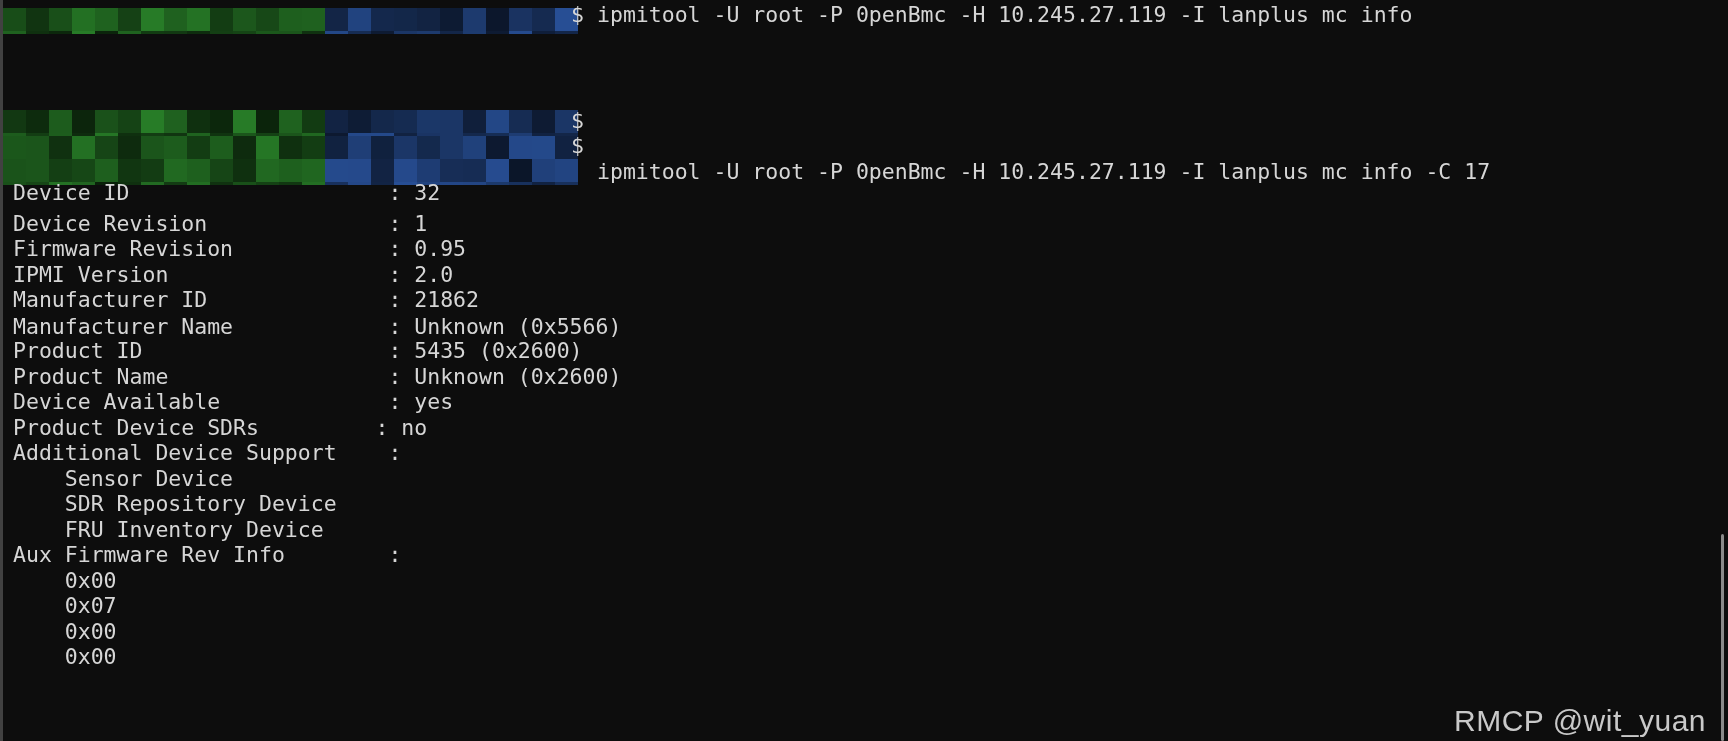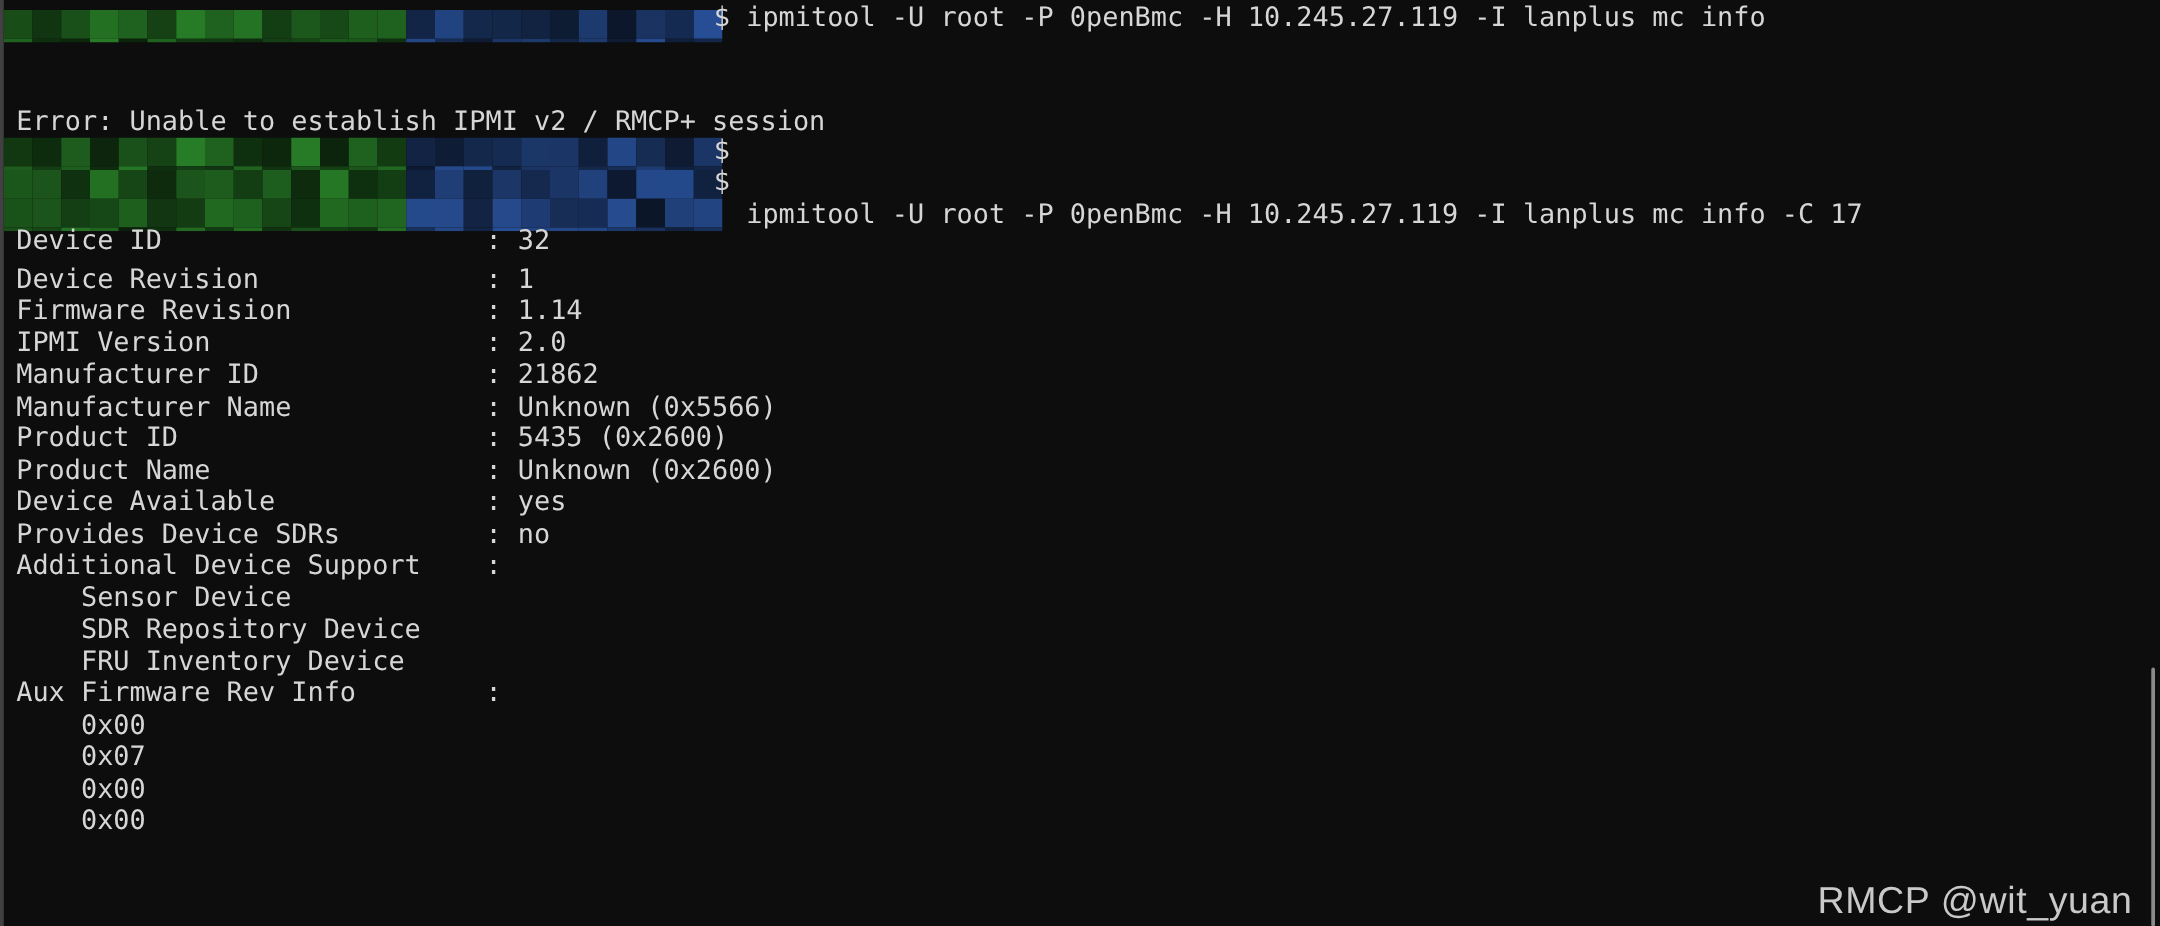--- a/index.html
+++ b/index.html
@@ -160,21 +160,20 @@
         <div class="cell" style="left: 460px; top: 23px; width: 23px; height: 3px; background: rgb(29, 59, 111);"></div>
         <div class="cell" style="left: 483px; top: 23px; width: 23px; height: 3px; background: rgb(14, 27, 51);"></div>
         <div class="cell" style="left: 506px; top: 23px; width: 23px; height: 3px; background: rgb(37, 74, 141);"></div>
         <div class="cell" style="left: 529px; top: 23px; width: 23px; height: 3px; background: rgb(15, 30, 58);"></div>
         <div class="cell" style="left: 552px; top: 23px; width: 23px; height: 3px; background: rgb(19, 38, 73);"></div>
       </div>
     <div class="prompt-dollar" style="left:571px; top:2px;">$</div>
     <div class="cmd" style="left:597px; top:2px;">ipmitool -U root -P 0penBmc -H 10.245.27.119 -I lanplus mc info</div>
 
 
-    <div class="row" style="top:85px;">Error: Unable to establish IPMI v2 / RMCP+ session</div>
 
     <div class="redact" id="redact-1" style="left:3px; top:110px; width:575px; height:26px;">
         <div class="cell" style="left: 0px; top: 0px; width: 23px; height: 23px; background: rgb(18, 56, 18);"></div>
         <div class="cell" style="left: 23px; top: 0px; width: 23px; height: 23px; background: rgb(13, 43, 13);"></div>
         <div class="cell" style="left: 46px; top: 0px; width: 23px; height: 23px; background: rgb(29, 92, 29);"></div>
         <div class="cell" style="left: 69px; top: 0px; width: 23px; height: 23px; background: rgb(12, 37, 12);"></div>
         <div class="cell" style="left: 92px; top: 0px; width: 23px; height: 23px; background: rgb(26, 81, 26);"></div>
         <div class="cell" style="left: 115px; top: 0px; width: 23px; height: 23px; background: rgb(21, 67, 21);"></div>
         <div class="cell" style="left: 138px; top: 0px; width: 23px; height: 23px; background: rgb(39, 124, 39);"></div>
         <div class="cell" style="left: 161px; top: 0px; width: 23px; height: 23px; background: rgb(31, 97, 31);"></div>
@@ -299,28 +298,28 @@
         <div class="cell" style="left: 506px; top: 46px; width: 23px; height: 3px; background: rgb(24, 49, 93);"></div>
         <div class="cell" style="left: 529px; top: 46px; width: 23px; height: 3px; background: rgb(17, 34, 65);"></div>
         <div class="cell" style="left: 552px; top: 46px; width: 23px; height: 3px; background: rgb(24, 48, 91);"></div>
       </div>
     <div class="prompt-dollar" style="left:571px; top:133px;">$</div>
     <div class="cmd" style="left:597px; top:159px;">ipmitool -U root -P 0penBmc -H 10.245.27.119 -I lanplus mc info -C 17</div>
 
     <div id="mc-info-rows">
         <div class="row" style="top: 180px;">Device ID                    : 32</div>
         <div class="row" style="top: 210.5px;">Device Revision              : 1</div>
-        <div class="row" style="top: 236px;">Firmware Revision            : 1.14</div>
+        <div class="row" style="top: 236px;">Firmware Revision            : 0.95</div>
         <div class="row" style="top: 261.5px;">IPMI Version                 : 2.0</div>
         <div class="row" style="top: 287px;">Manufacturer ID              : 21862</div>
         <div class="row" style="top: 314px;">Manufacturer Name            : Unknown (0x5566)</div>
         <div class="row" style="top: 338px;">Product ID                   : 5435 (0x2600)</div>
         <div class="row" style="top: 363.5px;">Product Name                 : Unknown (0x2600)</div>
         <div class="row" style="top: 389px;">Device Available             : yes</div>
-        <div class="row" style="top: 414.5px;">Provides Device SDRs         : no</div>
+        <div class="row" style="top: 414.5px;">Product Device SDRs         : no</div>
         <div class="row" style="top: 440px;">Additional Device Support    :</div>
         <div class="row" style="top: 465.5px;">    Sensor Device</div>
         <div class="row" style="top: 491px;">    SDR Repository Device</div>
         <div class="row" style="top: 516.5px;">    FRU Inventory Device</div>
         <div class="row" style="top: 542px;">Aux Firmware Rev Info        :</div>
         <div class="row" style="top: 567.5px;">    0x00</div>
         <div class="row" style="top: 593px;">    0x07</div>
         <div class="row" style="top: 618.5px;">    0x00</div>
         <div class="row" style="top: 644px;">    0x00</div>
       </div>

